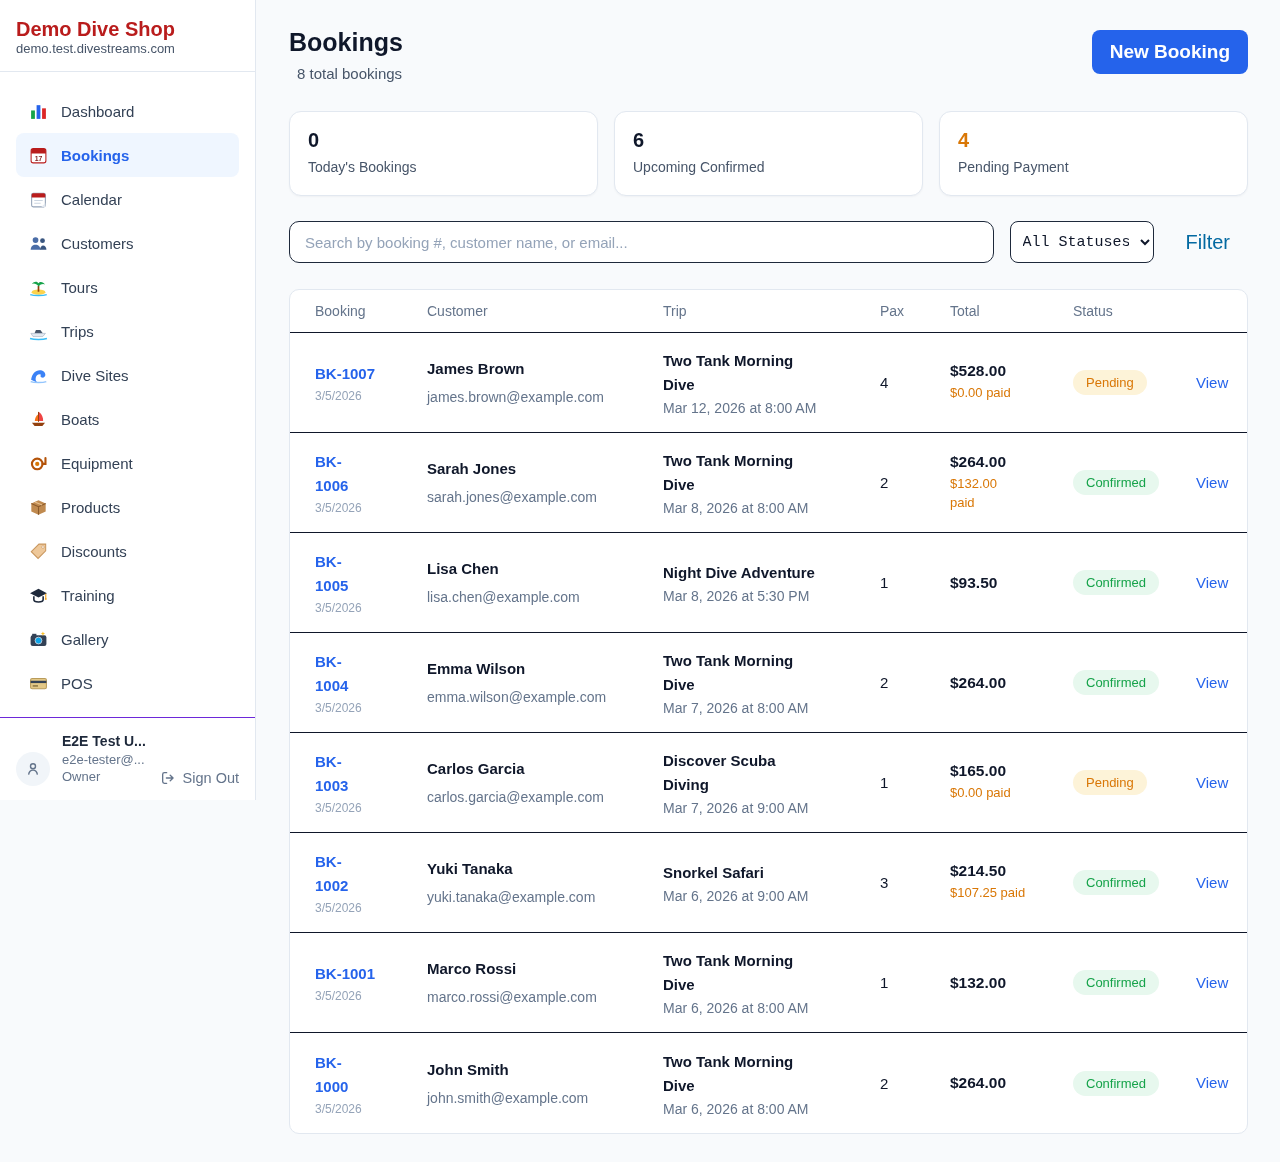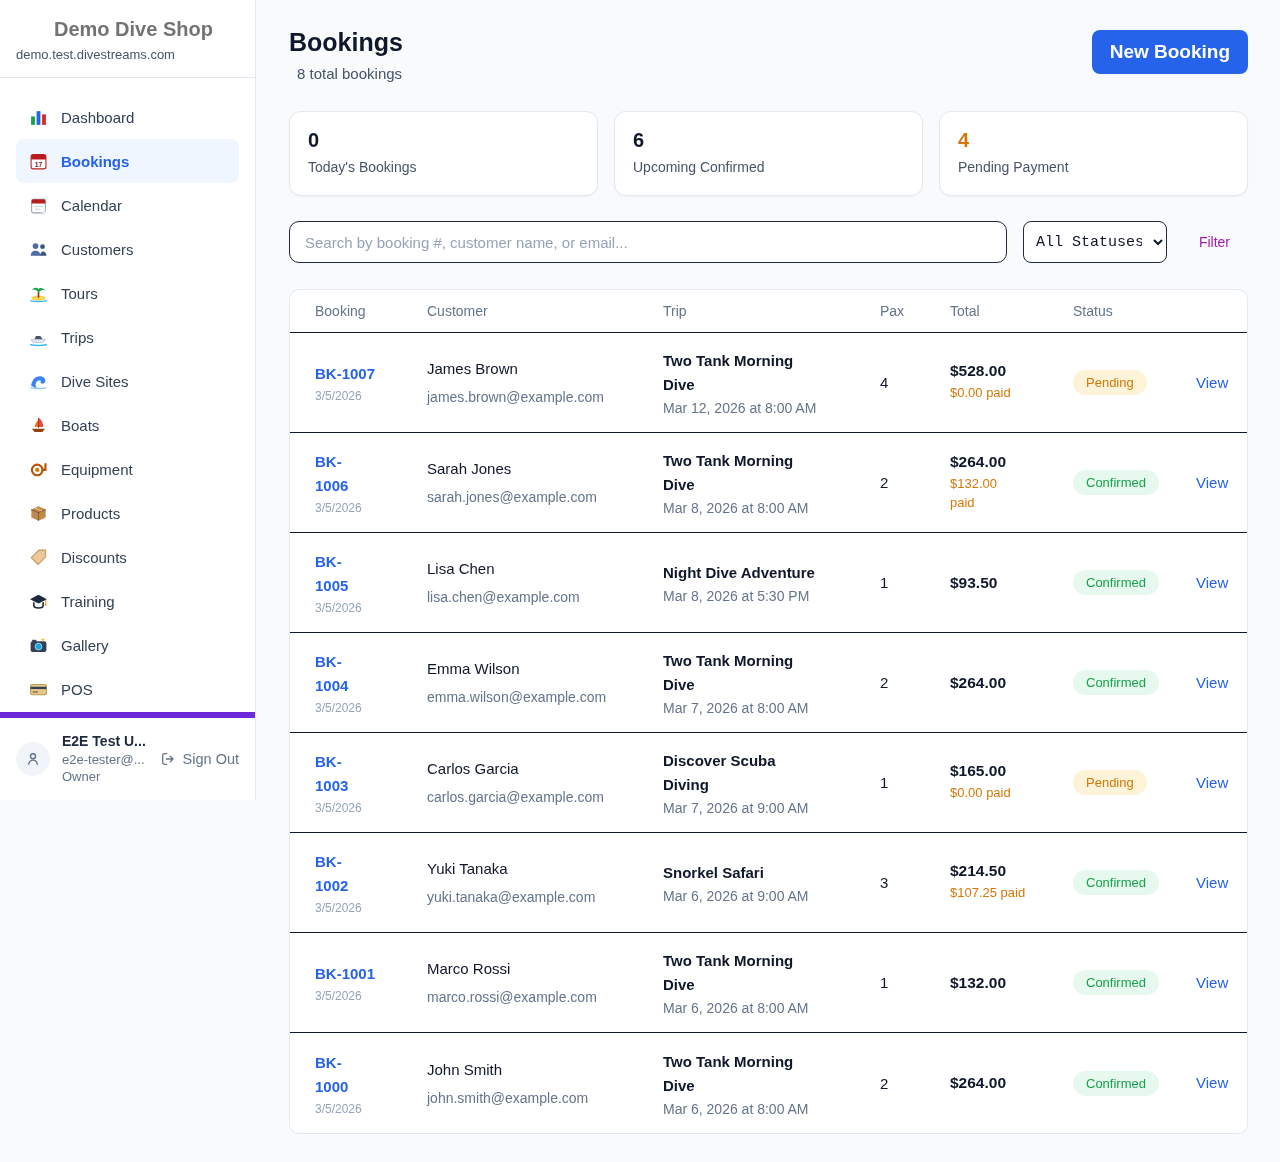--- a/index.html
+++ b/index.html
@@ -8,37 +8,37 @@
     font-family:"Liberation Sans","DejaVu Sans",sans-serif;
     background:#f8fafc; color:#0f172a; position:relative; overflow:hidden;
   }
 
   
   .sidebar {
     position:absolute; top:0; left:0; width:256px; height:800px;
     background:#ffffff; border-right:1px solid #e2e8f0;
   }
   .brand { padding:18px 16px 15px 16px; border-bottom:1px solid #e2e8f0; }
-  .brand-name { color:#737373; font-size:20px; font-weight:700;margin-left:38px; }
-  .brand-domain { color:#475569; font-size:13px; margin-top:6px; }
+  .brand-name { color:#b91c1c; font-size:20px; font-weight:700; }
+  .brand-domain { color:#475569; font-size:13px; }
   .nav { padding:17px 16px; }
   .nav-item {
     display:flex; align-items:center; gap:13px; height:44px;
     padding:0 12px; border-radius:8px; cursor:pointer;
   }
   .nav-icon { width:20px; height:20px; display:flex; align-items:center; justify-content:center; flex:0 0 20px; }
   .nav-icon svg { width:19px; height:19px; }
   .nav-label { font-size:15px; color:#334155; font-weight:500; }
   .nav-item.active { background:#eff6ff; }
   .nav-item.active .nav-label { color:#2563eb; font-weight:600; }
 
   .user-box {
     position:absolute; bottom:0; left:0; width:100%;
-    border-top:6px solid #6d28d9; padding:14px 16px;
-    display:flex; align-items:center; gap:12px; background:#fff;
+    border-top:1px solid #6d28d9; padding:14px 16px;
+    display:flex; align-items:flex-end; gap:12px; background:#fff;
   }
   .avatar {
     width:34px; height:34px; border-radius:50%; background:#f1f5f9;
     display:flex; align-items:center; justify-content:center; flex:0 0 34px;
   }
   .avatar svg { width:18px; height:18px; }
   .user-info { line-height:1.35; min-width:0; }
   .user-name { font-size:14px; font-weight:700; color:#1e293b; white-space:nowrap; }
   .user-email,.user-role { font-size:13px; color:#64748b; white-space:nowrap; }
   .signout {
@@ -72,39 +72,39 @@
     flex:1; height:42px; border:1px solid #1e293b; border-radius:10px;
     padding:0 15px; font-size:15px; color:#0f172a; background:#fff;
     font-family:inherit; outline:none;
   }
   .search-input::placeholder { color:#94a3b8; }
   .status-select {
     height:42px; width:144px; border:1px solid #1e293b; border-radius:8px;
     padding:0 8px; font-size:15px; color:#0f172a; background:#fff;
     font-family:Liberation Mono, monospace; outline:none;
   }
-  .filter-label { font-size:14px; color:#a21caf; padding:0 18px 0 16px; cursor:pointer;text-align:center; }
+  .filter-label { font-size:20px; color:#0369a1; padding:0 18px 0 16px; cursor:pointer;text-align:center; }
 
   
   .table-card {
     margin-top:26px; background:#fff; border:1px solid #e2e8f0;
     border-radius:10px; overflow:hidden;
   }
   .t-grid {
     display:grid;
     grid-template-columns:112px 236px 217px 70px 123px 123px 1fr;
     align-items:center; padding:0 25px;
   }
   .thead { height:43px; border-bottom:1px solid #0f172a; }
   .th { font-size:14px; color:#64748b; font-weight:500; }
   .trow { min-height:100px; border-bottom:1px solid #0f172a; }
   .trow:last-child { border-bottom:none; }
   .bid { color:#2563eb; font-size:15px; font-weight:700; line-height:1.6; text-decoration:none; cursor:pointer; display:inline-block; }
   .bdate { font-size:12px; color:#94a3b8; margin-top:3px; }
-  .cname { font-size:15px; color:#0f172a; font-weight:400; }
+  .cname { font-size:15px; color:#0f172a; font-weight:700; }
   .cemail { font-size:14px; color:#64748b; margin-top:12px; }
   .tname { font-size:15px; font-weight:600; color:#0f172a; line-height:1.6; }
   .ttime { font-size:14px; color:#64748b; margin-top:3px; }
   .c-pax { font-size:15px; color:#0f172a; }
   .amt { font-size:15.5px; font-weight:700; color:#0f172a; }
   .paid { font-size:13px; color:#d97706; margin-top:4px; line-height:1.45; }
   .badge {
     display:inline-block; font-size:13px; font-weight:500;
     padding:5px 13px; border-radius:999px;
   }

